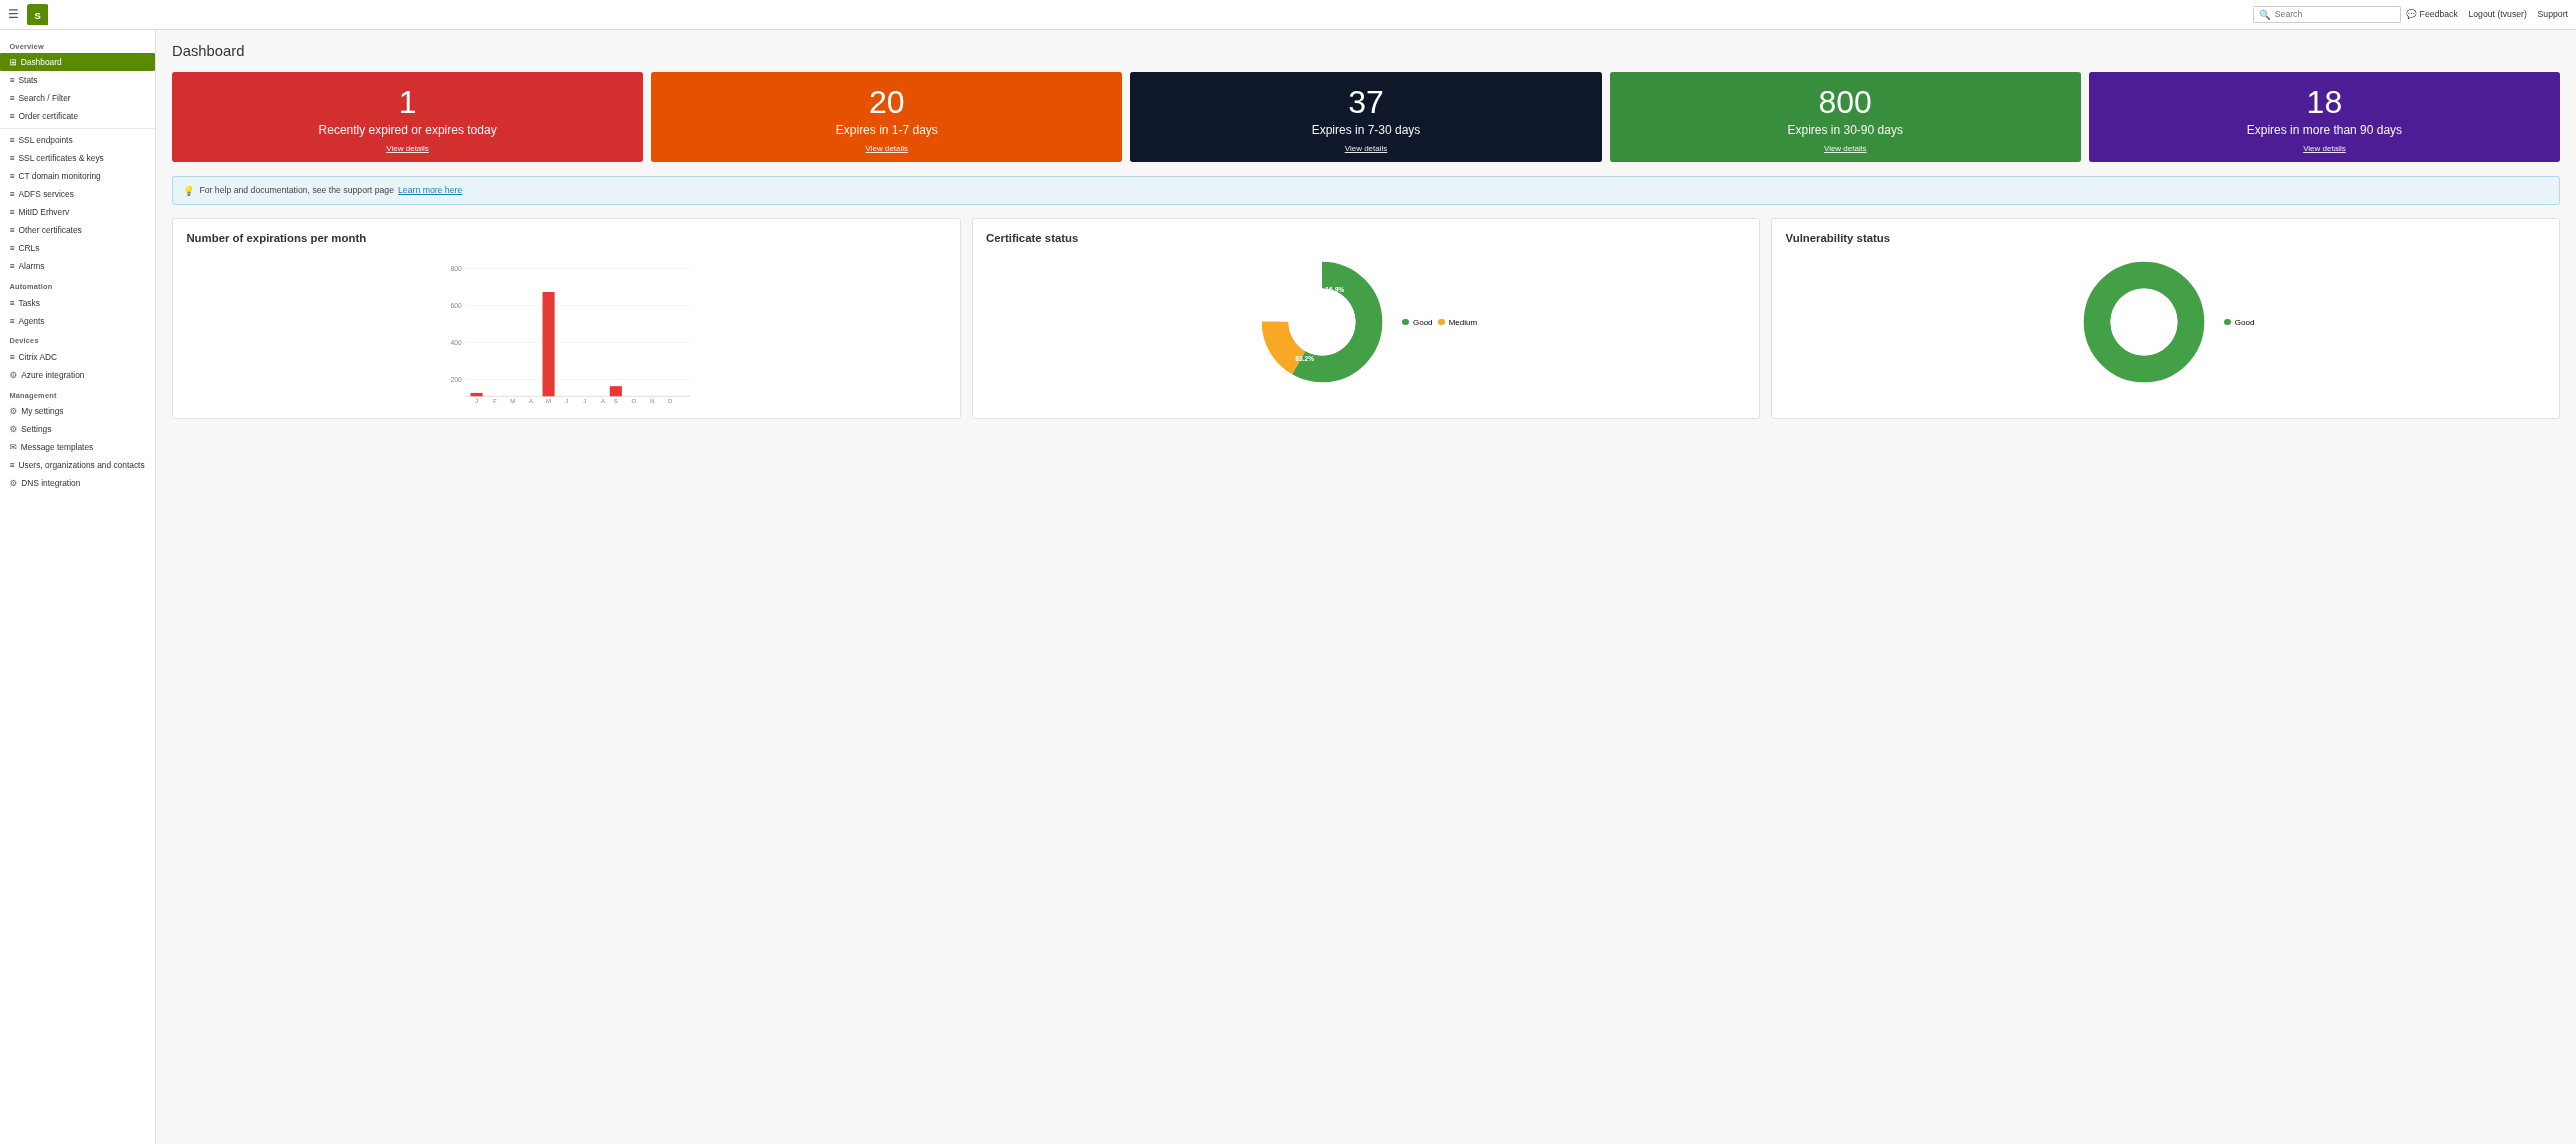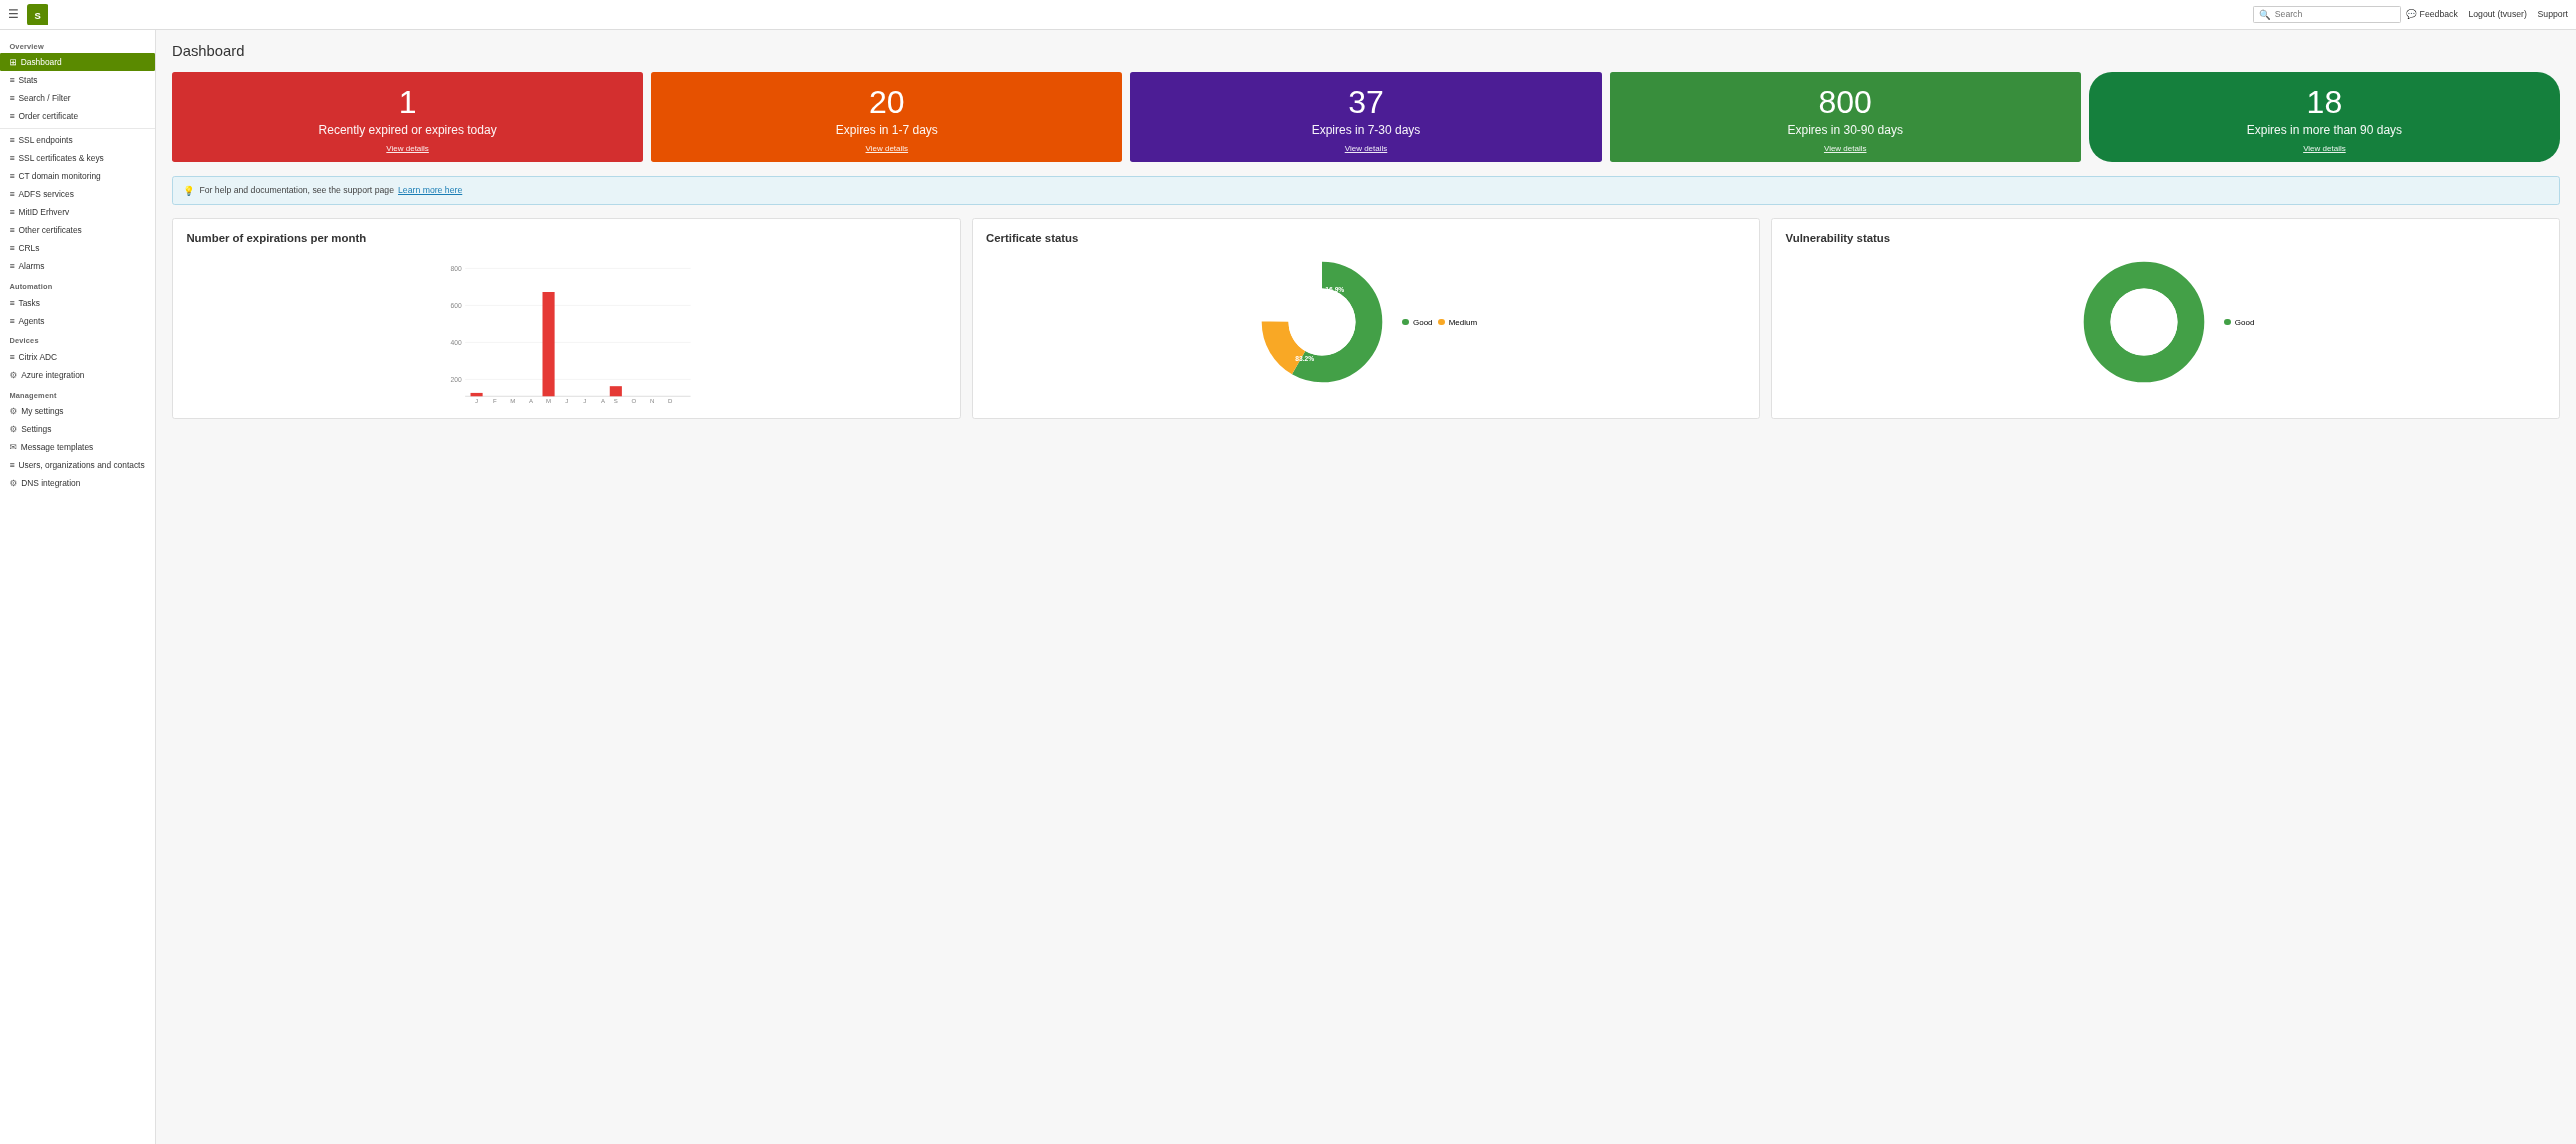--- a/index.html
+++ b/index.html
@@ -54,23 +54,23 @@
     .stat-card {
       flex: 1; border-radius: 2.7px; padding: 13.4px 10.7px 9.4px; display: flex; flex-direction: column;
       align-items: center; justify-content: center; min-height: 87px; cursor: pointer;
     }
     .stat-card-number { font-size: 32px; font-weight: 400; color: #fff; line-height: 1; }
     .stat-card-label { font-size: 12px; color: #fff; margin-top: 5.4px; text-align: center; opacity: 0.95; }
     .stat-card-link { font-size: 8px; color: #fff; margin-top: 6.7px; opacity: 0.9; text-decoration: underline; cursor: pointer; }
 
     .card-red { background: #d32f2f; }
     .card-orange { background: #e65100; }
-    .card-yellow { background: #4c1d95; }
+    .card-yellow { background: #0f172a; }
     .card-green { background: #388e3c; }
-    .card-blue { background: #15803d; border-radius: 23px; }
+    .card-blue { background: #4c1d95; }
 
     
     .info-bar {
       background: #e8f4f8; border: 0.7px solid #b3d9e8; border-radius: 2.7px;
       padding: 8px 10.7px; margin-bottom: 13.4px; display: flex; align-items: center;
       gap: 4px; font-size: 8.7px; color: #444;
     }
     .info-bar-icon { color: #5a9db5; font-size: 9.4px; }
     .info-bar-link { color: #1a7db5; text-decoration: underline; cursor: pointer; }
 

